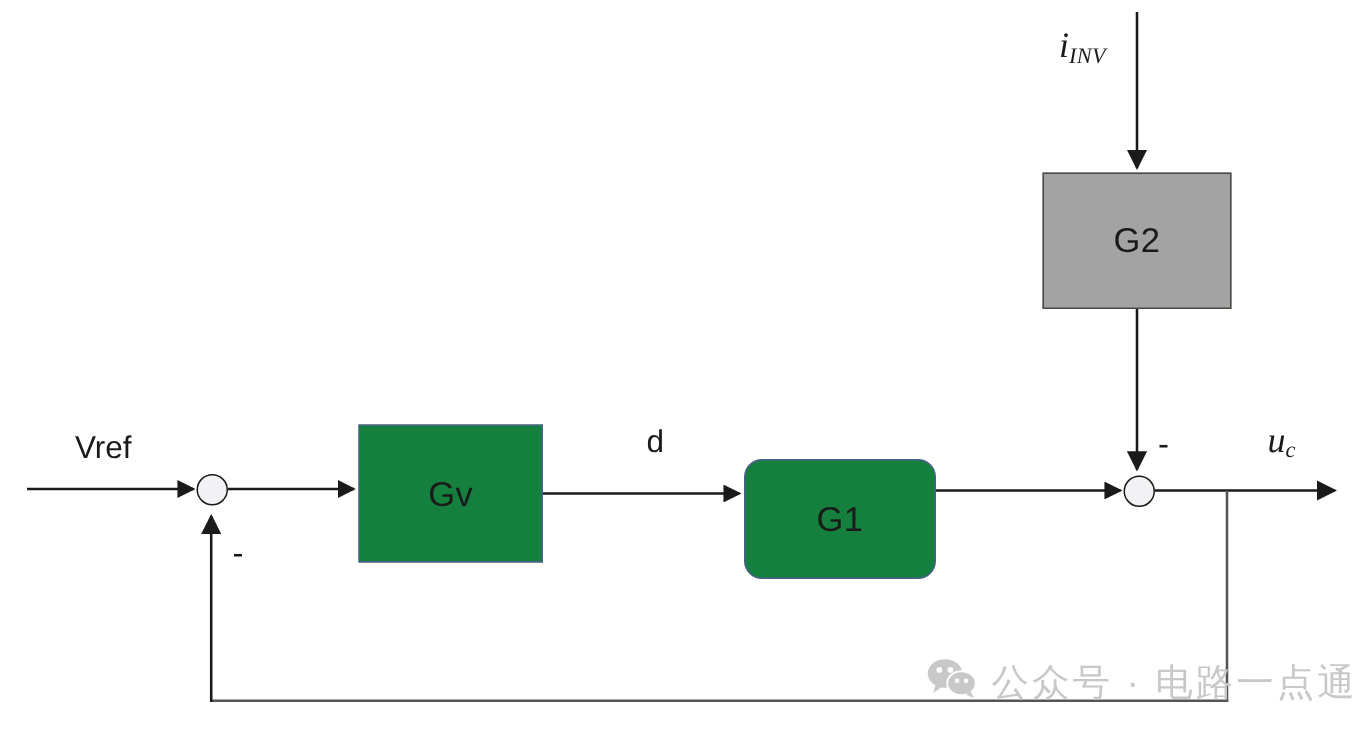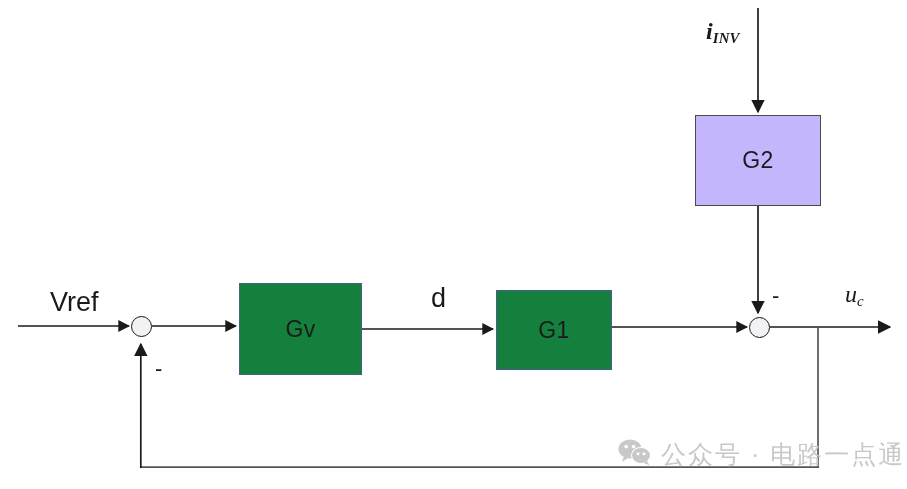--- a/index.html
+++ b/index.html
@@ -32,40 +32,40 @@
     font-family: "Liberation Sans", sans-serif;
     font-size: 23px;
     color: #1a1a1a;
     letter-spacing: 0.3px;
   }
   .block-blue {
     background: #15803d;
     border-color: #4a5e8c;
   }
   .block-orange {
-    background: #c4b5fd;
+    background: #a3a3a3;
     border-color: #4a4a42;
   }
   .junction {
     position: absolute;
     box-sizing: border-box;
     width: 21px;
     height: 21px;
     border-radius: 50%;
     background: #f2f2f5;
     border: 1.8px solid #1a1a1a;
   }
   .lbl {
     position: absolute;
     color: #1a1a1a;
     white-space: nowrap;
     font-family: "Liberation Sans", sans-serif;
   }
   .lbl-sans {
-    font-size: 27px;
+    font-size: 21px;
   }
   .lbl-math {
     font-family: "Liberation Serif", serif;
     font-style: italic;
     font-size: 24px;
   }
   .lbl-math sub {
     font-size: 0.62em;
     font-style: italic;
     vertical-align: -0.25em;
@@ -125,40 +125,40 @@
 
     <line x1="818.8" y1="467.2" x2="140" y2="467.2" stroke="#555555" stroke-width="1.7"></line>
 
     <line x1="140.8" y1="468" x2="140.8" y2="344" stroke="#1a1a1a" stroke-width="1.7" marker-end="url(#arrowbig)"></line>
   </svg>
 
   <div class="block block-blue" style="left:239px; top:283px; width:123px; height:92px;">
     <span>Gv</span>
   </div>
 
-  <div class="block block-blue" style="left:496px; top:290px; width:116px; height:80px;">
+  <div class="block block-blue" style="left:496px; top:306px; width:128px; height:80px;border-radius:12px;">
     <span>G1</span>
   </div>
 
   <div class="block block-orange" style="left:695px; top:115px; width:126px; height:91px;">
     <span>G2</span>
   </div>
 
   <div class="junction" style="left:131px; top:316px;"></div>
   <div class="junction" style="left:749px; top:317px;"></div>
 
   <div class="lbl lbl-sans" style="left:50px; top:287px;">Vref</div>
 
   <div class="lbl lbl-sans" style="left:431px; top:283px;">d</div>
 
   <div class="lbl lbl-minus" style="left:155px; top:358px;">-</div>
 
   <div class="lbl lbl-minus" style="left:772px; top:285px;">-</div>
 
-  <div class="lbl lbl-math" style="left:706px; top:18px;font-weight:bold;">
+  <div class="lbl lbl-math" style="left:706px; top:18px;">
     <span>i</span><sub>INV</sub>
   </div>
 
   <div class="lbl lbl-math" style="left:845px; top:269px;margin-top:12px;">
     <span>u</span><sub>c</sub>
   </div>
 
   <div class="watermark" style="left:618px; top:438px;">
     <svg class="wm-icon" width="34" height="28" viewBox="0 0 34 28" xmlns="http://www.w3.org/2000/svg">
       <ellipse cx="12" cy="11" rx="11.5" ry="9.5" fill="#c8c8c8"></ellipse>

